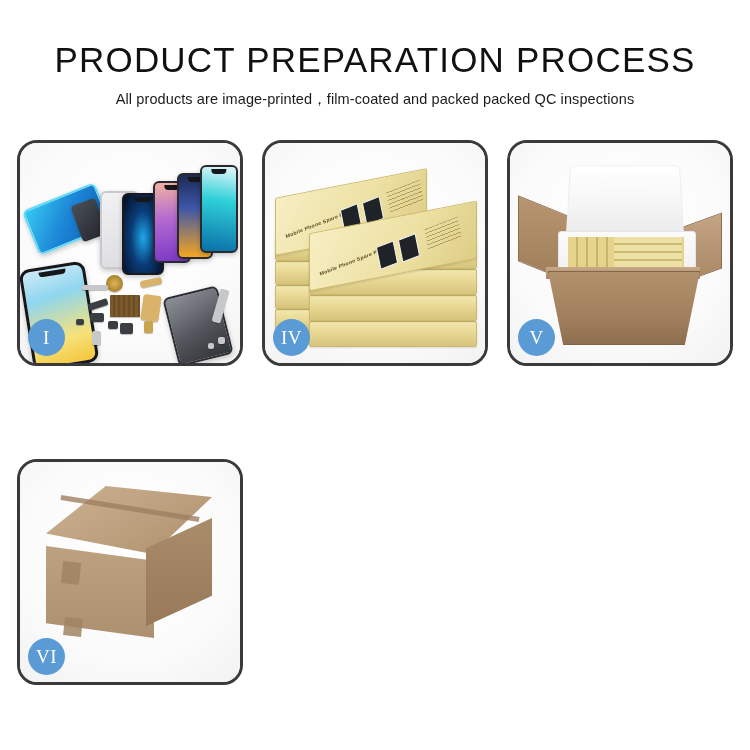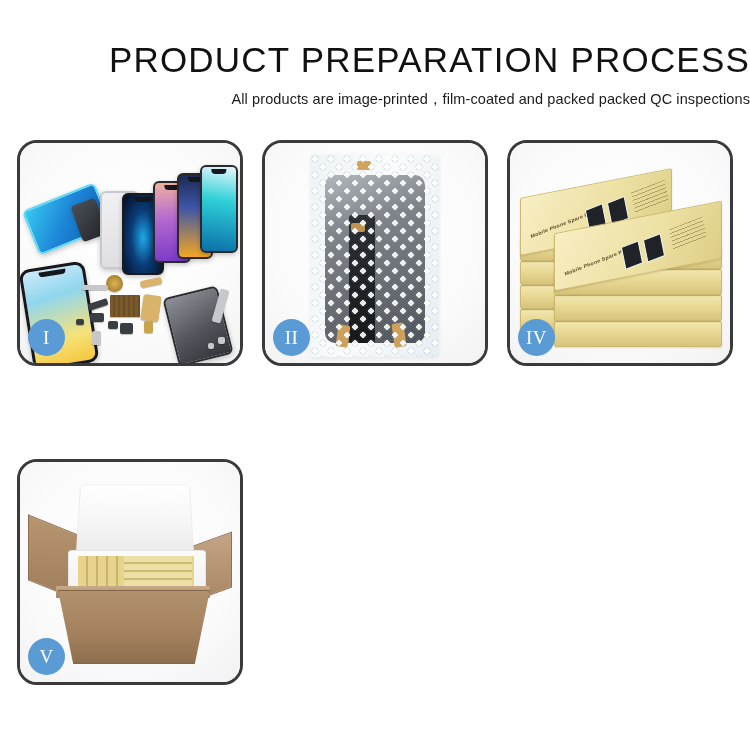--- a/index.html
+++ b/index.html
@@ -12,21 +12,21 @@
     height: 750px;
     font-family: "Liberation Sans", sans-serif;
     overflow: hidden;
     position: relative;
   }
 
   
   .header {
     width: 750px;
     padding-top: 40px;
-    text-align: right;
+    text-align: center;
   }
   .page-title {
     font-family: "Liberation Sans", sans-serif;
     font-size: 35px;
     font-weight: 400;
     letter-spacing: 1.2px;
     color: #111111;
     line-height: 40px;
     margin: 0;
     white-space: nowrap;
@@ -437,34 +437,20 @@
         <div class="chip chip-light" style="left:72px; top:188px; width:9px; height:14px;"></div>
         <div class="chip" style="left:56px; top:176px; width:8px; height:6px;"></div>
         <div class="chip chip-light" style="left:196px; top:146px; width:9px; height:34px; transform:rotate(16deg);"></div>
         <div class="chip chip-light" style="left:198px; top:194px; width:7px; height:7px;"></div>
         <div class="chip chip-light" style="left:188px; top:200px; width:6px; height:6px;"></div>
       </div>
     </div>
     <div class="badge">I</div>
   </div>
 
-  <div class="panel">
-    <div class="panel-stage">
-      <div class="bubble-bag">
-        <div class="bag-inner-part"></div>
-        <div class="bag-flex-strip"></div>
-        <div class="bag-tape" style="left:46px; top:6px; width:14px; height:9px;"></div>
-        <div class="bag-tape" style="left:40px; top:68px; width:14px; height:9px;"></div>
-        <div class="bag-connector" style="left:26px; top:170px; width:12px; height:22px; transform:rotate(8deg);"></div>
-        <div class="bag-connector" style="left:82px; top:168px; width:12px; height:24px; transform:rotate(-8deg);"></div>
-        <div class="bubbles"></div>
-      </div>
-    </div>
-    <div class="badge">II</div>
-  </div>
 
 
   <div class="panel">
     <div class="panel-stage">
       <div class="stack">
         <div class="sbox" style="left:0px;   top:148px; width:150px; height:22px;"></div>
         <div class="sbox" style="left:0px;   top:124px; width:150px; height:22px;"></div>
         <div class="sbox" style="left:0px;   top:100px; width:150px; height:22px;"></div>
         <div class="sbox" style="left:0px;   top:76px;  width:150px; height:22px;"></div>
 
@@ -500,14 +486,25 @@
       <div class="v-foam-lid"></div>
       <div class="v-foam-body"></div>
       <div class="v-yellow-fill"></div>
       <div class="v-yellow-fill2"></div>
       <div class="v-carton-rim"></div>
       <div class="v-carton-body"></div>
     </div>
     <div class="badge">V</div>
   </div>
 
+  <div class="panel">
+    <div class="panel-stage">
+      <div class="c-top"></div>
+      <div class="c-seam"></div>
+      <div class="c-front"></div>
+      <div class="c-side"></div>
+      <div class="c-tape" style="left:42px; top:100px; width:18px; height:22px; transform:rotate(6deg);"></div>
+      <div class="c-tape" style="left:44px; top:156px; width:18px; height:18px; transform:rotate(6deg);"></div>
+    </div>
+    <div class="badge">VI</div>
+  </div>
 
 </div>
 
 </body></html>

